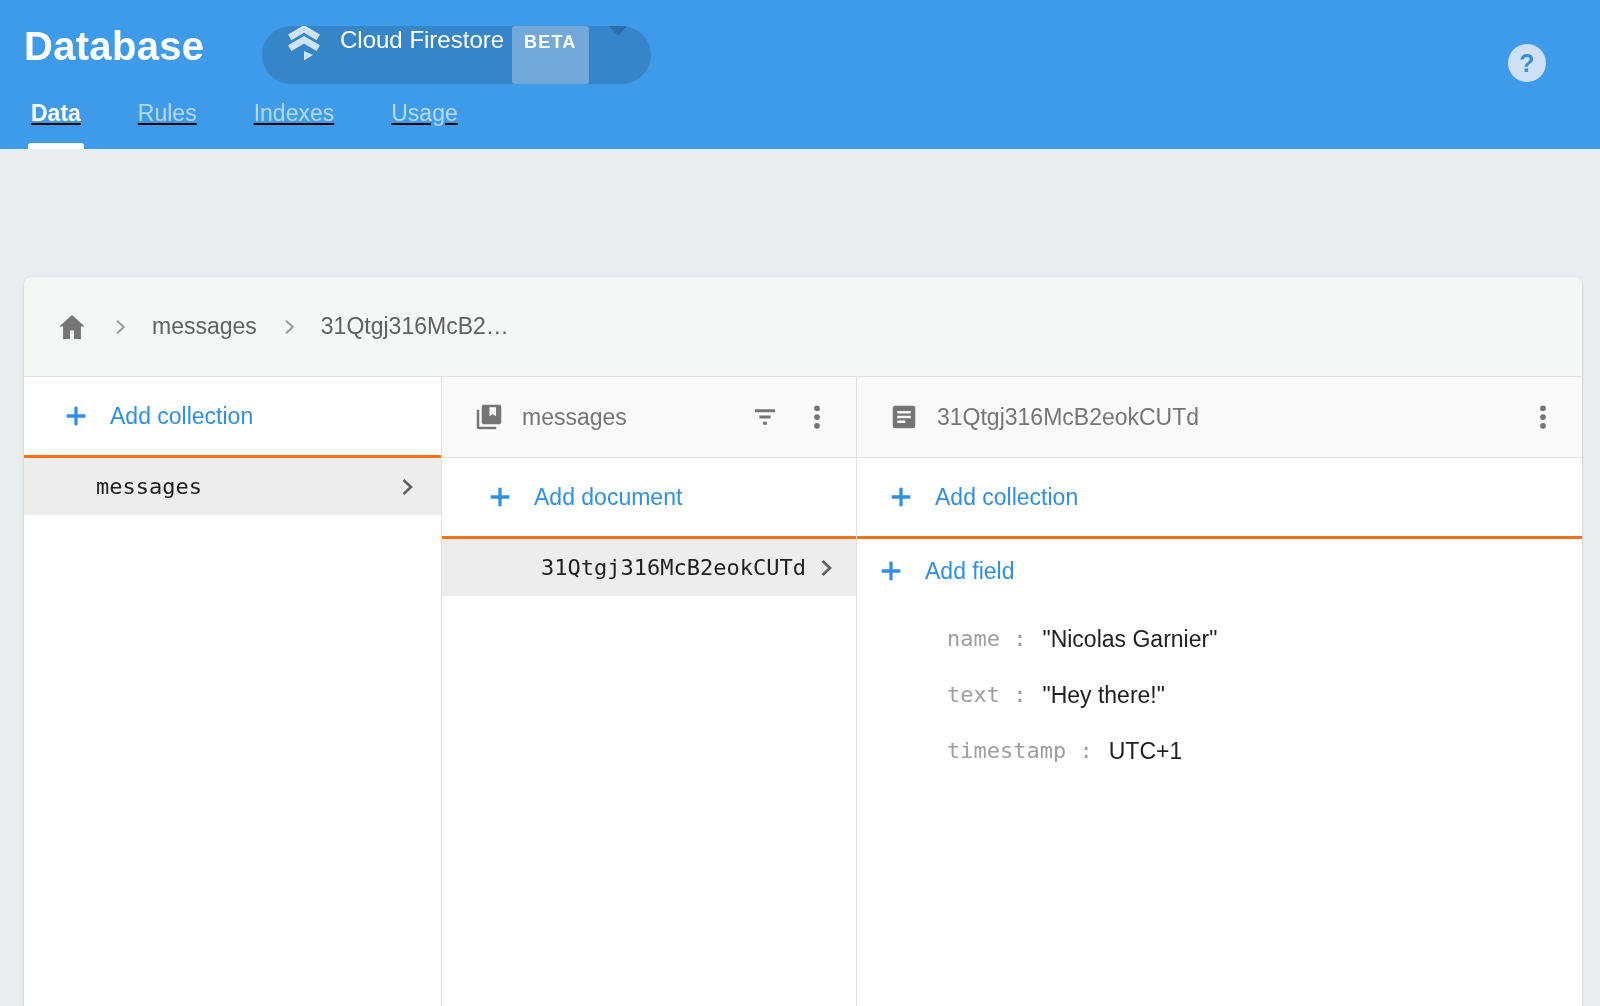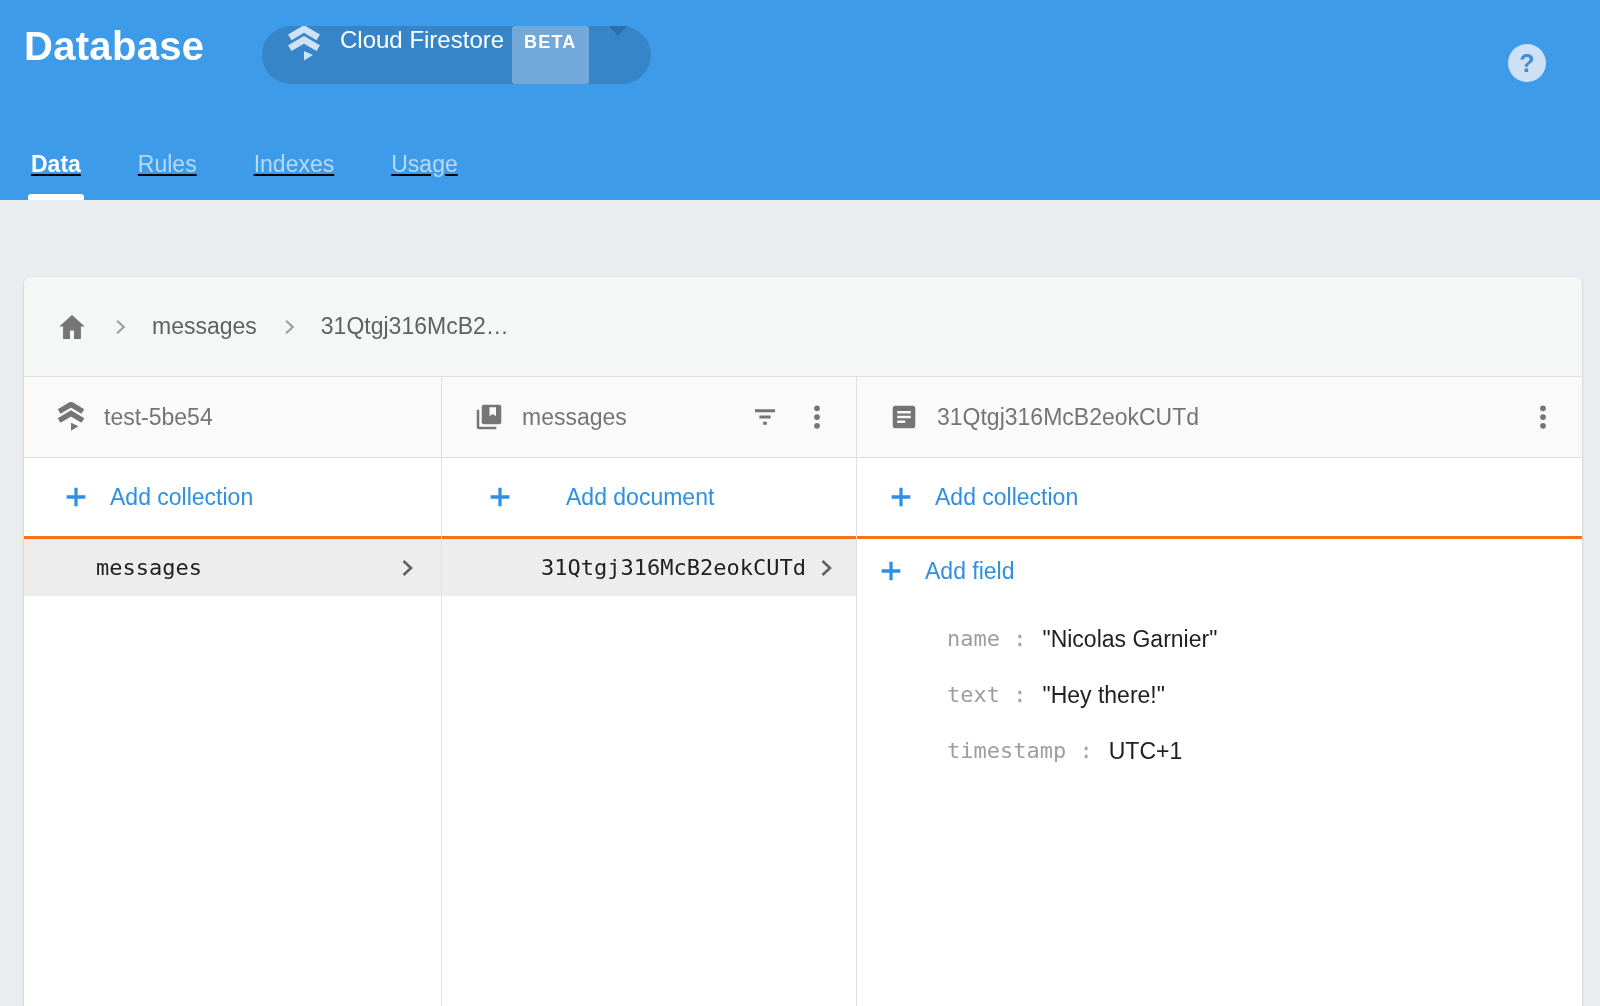--- a/index.html
+++ b/index.html
@@ -20,21 +20,21 @@
   }
   *{box-sizing:border-box;margin:0;padding:0;}
   html,body{width:1600px;height:1006px;overflow:hidden;}
   body{
     font-family:"Liberation Sans", sans-serif;
     background:var(--page-bg);
     position:relative;
   }
   
   .app-header{
-    position:absolute;left:0;top:0;width:1600px;height:200px;
+    position:absolute;left:0;top:0;width:1600px;height:149px;
     background:var(--header-blue);
   }
   .page-title{
     position:absolute;left:24px;top:24px;
     color:#fff;font-size:40px;font-weight:700;letter-spacing:.3px;
   }
   .product-pill{
     position:absolute;left:262px;top:26px;height:58px;
     background:var(--pill-blue);border-radius:29px;
     display:flex;padding:0 24px 0 24px;cursor:pointer;
@@ -175,28 +175,20 @@
     <span class="crumb-item">messages</span>
     <svg class="crumb-sep" viewBox="0 0 24 24">
       <path d="M8.5 4.5 l8 7.5 -8 7.5" fill="none" stroke="currentColor" stroke-width="2.6"></path>
     </svg>
     <span class="crumb-item">31Qtgj316McB2…</span>
   </div>
 
   <div class="columns">
 
     <div class="col col-root">
-      <div class="col-header">
-        <svg class="col-icon" viewBox="0 0 24 24">
-          <path d="M2.5 7.6 L12 2 L21.5 7.6" fill="none" stroke="currentColor" stroke-width="4.4"></path>
-          <path d="M2.5 14.8 L12 9.2 L21.5 14.8" fill="none" stroke="currentColor" stroke-width="4.4"></path>
-          <path d="M12 16.6 L12 23 L18 19.4 Z" fill="currentColor"></path>
-        </svg>
-        <span class="col-title">test-5be54</span>
-      </div>
       <div class="add-row">
         <svg class="plus-icon" viewBox="0 0 24 24">
           <path d="M12 4 v16 M4 12 h16" fill="none" stroke="currentColor" stroke-width="2.8"></path>
         </svg>
         <span class="add-label">Add collection</span>
       </div>
       <div class="item-row selected">
         <span class="item-label">messages</span>
         <svg class="row-chevron" viewBox="0 0 24 24">
           <path d="M8.5 5 l7.5 7 -7.5 7" fill="none" stroke="currentColor" stroke-width="2.6"></path>
@@ -214,21 +206,21 @@
         <span class="col-title">messages</span>
         <svg class="icon-btn" viewBox="0 0 24 24">
           <path d="M4 7 h16 M7.5 12 h9 M10.5 17 h3" fill="none" stroke="currentColor" stroke-width="2.4"></path>
         </svg>
         <svg class="icon-btn" viewBox="0 0 24 24">
           <circle cx="12" cy="5" r="2.3" fill="currentColor"></circle>
           <circle cx="12" cy="12" r="2.3" fill="currentColor"></circle>
           <circle cx="12" cy="19" r="2.3" fill="currentColor"></circle>
         </svg>
       </div>
-      <div class="add-row" style="padding-left:44px;gap:32px;">
+      <div class="add-row" style="padding-left:44px;">
         <svg class="plus-icon" viewBox="0 0 24 24">
           <path d="M12 4 v16 M4 12 h16" fill="none" stroke="currentColor" stroke-width="2.8"></path>
         </svg>
         <span class="add-label">Add document</span>
       </div>
       <div class="item-row selected">
         <span class="item-label">31Qtgj316McB2eokCUTd</span>
         <svg class="row-chevron" viewBox="0 0 24 24">
           <path d="M8.5 5 l7.5 7 -7.5 7" fill="none" stroke="currentColor" stroke-width="2.6"></path>
         </svg>

